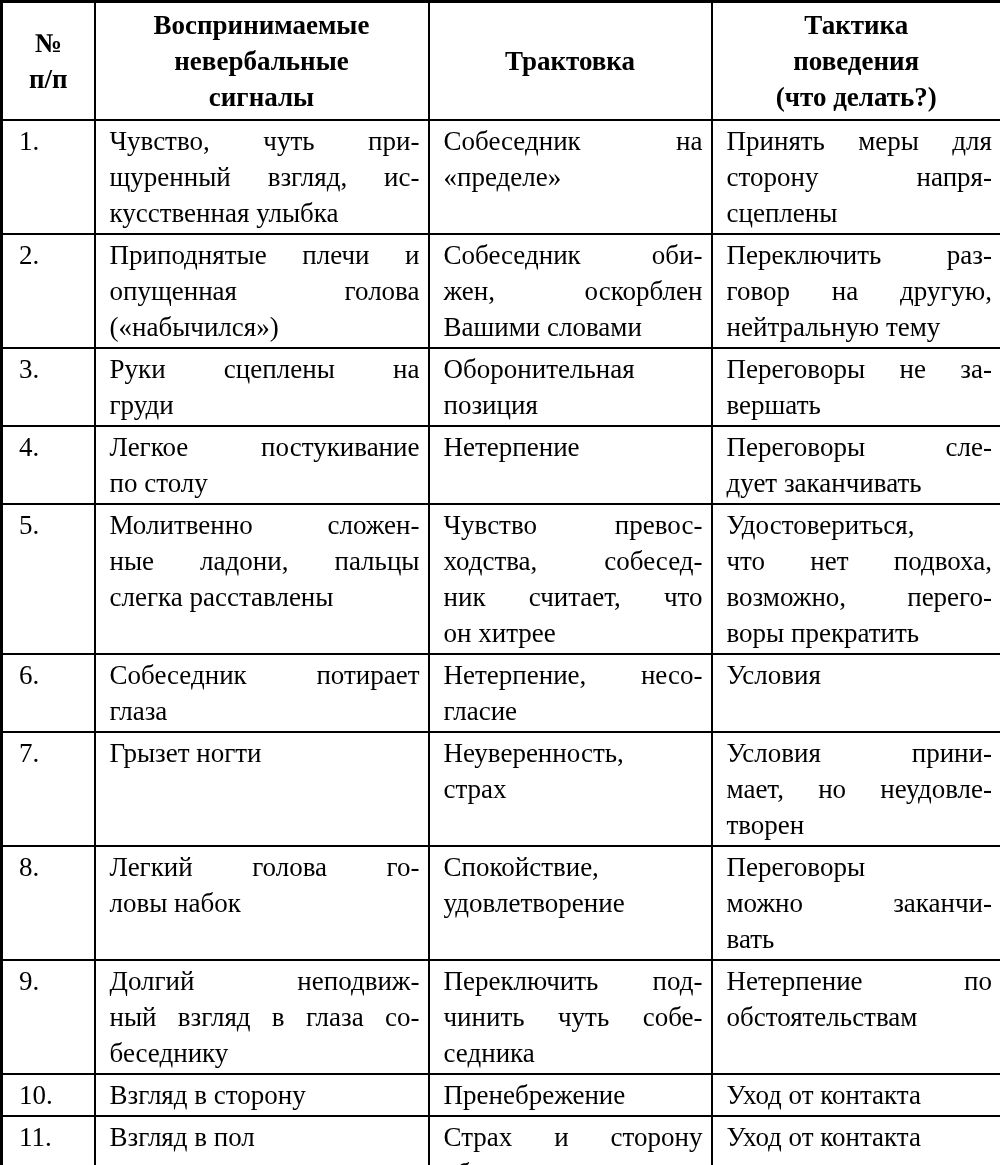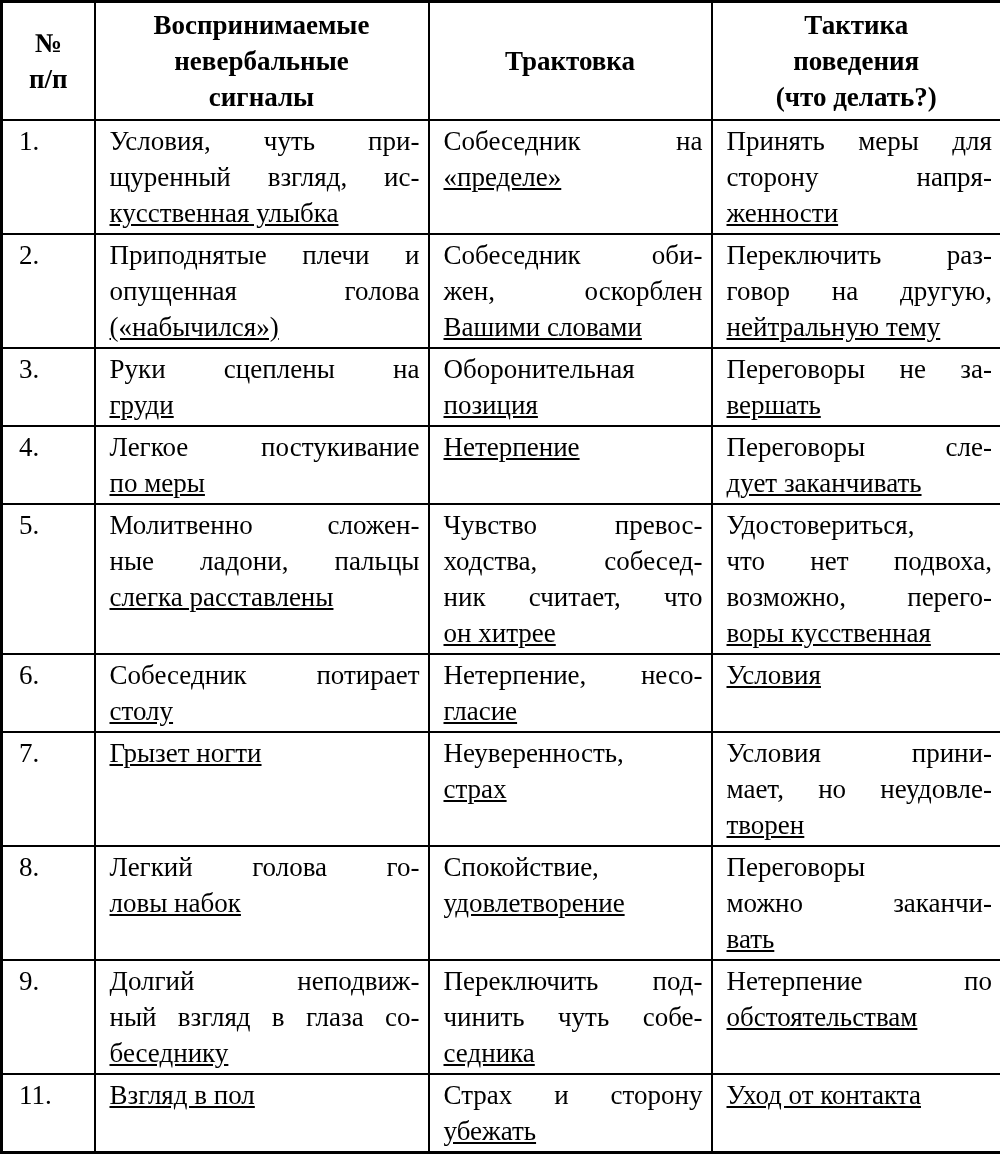--- a/index.html
+++ b/index.html
@@ -42,21 +42,20 @@
     padding-left: 16px;
     text-align: left;
   }
   
   td .line {
     text-align: justify;
     text-align-last: justify;
   }
   td .line:last-child {
     text-align-last: left;
-    text-decoration: underline;
   }
   
   th .line {
     text-align: center;
     text-align-last: center;
   }
   col.c-num    { width: 93px;  }
   col.c-signal { width: 334px; }
   col.c-interp { width: 283px; }
   col.c-tactic { width: 290px; }
@@ -90,32 +89,32 @@
             <div class="line">Тактика</div>
             <div class="line">поведения</div>
             <div class="line">(что делать?)</div>
           </th>
       </tr>
     </thead>
     <tbody>
       <tr>
         <td class="num-cell">1.</td>
         <td>
-            <div class="line">Условия, чуть при-</div>
+            <div class="line">Чувство, чуть при-</div>
             <div class="line">щуренный взгляд, ис-</div>
             <div class="line">кусственная улыбка</div>
           </td>
         <td>
             <div class="line">Собеседник на</div>
             <div class="line">«пределе»</div>
           </td>
         <td>
             <div class="line">Принять меры для</div>
             <div class="line">сторону напря-</div>
-            <div class="line">женности</div>
+            <div class="line">сцеплены</div>
           </td>
       </tr>
       <tr>
         <td class="num-cell">2.</td>
         <td>
             <div class="line">Приподнятые плечи и</div>
             <div class="line">опущенная голова</div>
             <div class="line">(«набычился»)</div>
           </td>
         <td>
@@ -141,21 +140,21 @@
           </td>
         <td>
             <div class="line">Переговоры не за-</div>
             <div class="line">вершать</div>
           </td>
       </tr>
       <tr>
         <td class="num-cell">4.</td>
         <td>
             <div class="line">Легкое постукивание</div>
-            <div class="line">по меры</div>
+            <div class="line">по столу</div>
           </td>
         <td>
             <div class="line">Нетерпение</div>
           </td>
         <td>
             <div class="line">Переговоры сле-</div>
             <div class="line">дует заканчивать</div>
           </td>
       </tr>
       <tr>
@@ -168,28 +167,28 @@
         <td>
             <div class="line">Чувство превос-</div>
             <div class="line">ходства, собесед-</div>
             <div class="line">ник считает, что</div>
             <div class="line">он хитрее</div>
           </td>
         <td>
             <div class="line">Удостовериться,</div>
             <div class="line">что нет подвоха,</div>
             <div class="line">возможно, перего-</div>
-            <div class="line">воры кусственная</div>
+            <div class="line">воры прекратить</div>
           </td>
       </tr>
       <tr>
         <td class="num-cell">6.</td>
         <td>
             <div class="line">Собеседник потирает</div>
-            <div class="line">столу</div>
+            <div class="line">глаза</div>
           </td>
         <td>
             <div class="line">Нетерпение, несо-</div>
             <div class="line">гласие</div>
           </td>
         <td>
             <div class="line">Условия</div>
           </td>
       </tr>
       <tr>
@@ -231,20 +230,32 @@
             <div class="line">беседнику</div>
           </td>
         <td>
             <div class="line">Переключить под-</div>
             <div class="line">чинить чуть собе-</div>
             <div class="line">седника</div>
           </td>
         <td>
             <div class="line">Нетерпение по</div>
             <div class="line">обстоятельствам</div>
+          </td>
+      </tr>
+      <tr>
+        <td class="num-cell">10.</td>
+        <td>
+            <div class="line">Взгляд в сторону</div>
+          </td>
+        <td>
+            <div class="line">Пренебрежение</div>
+          </td>
+        <td>
+            <div class="line">Уход от контакта</div>
           </td>
       </tr>
       <tr>
         <td class="num-cell">11.</td>
         <td>
             <div class="line">Взгляд в пол</div>
           </td>
         <td>
             <div class="line">Страх и сторону</div>
             <div class="line">убежать</div>

